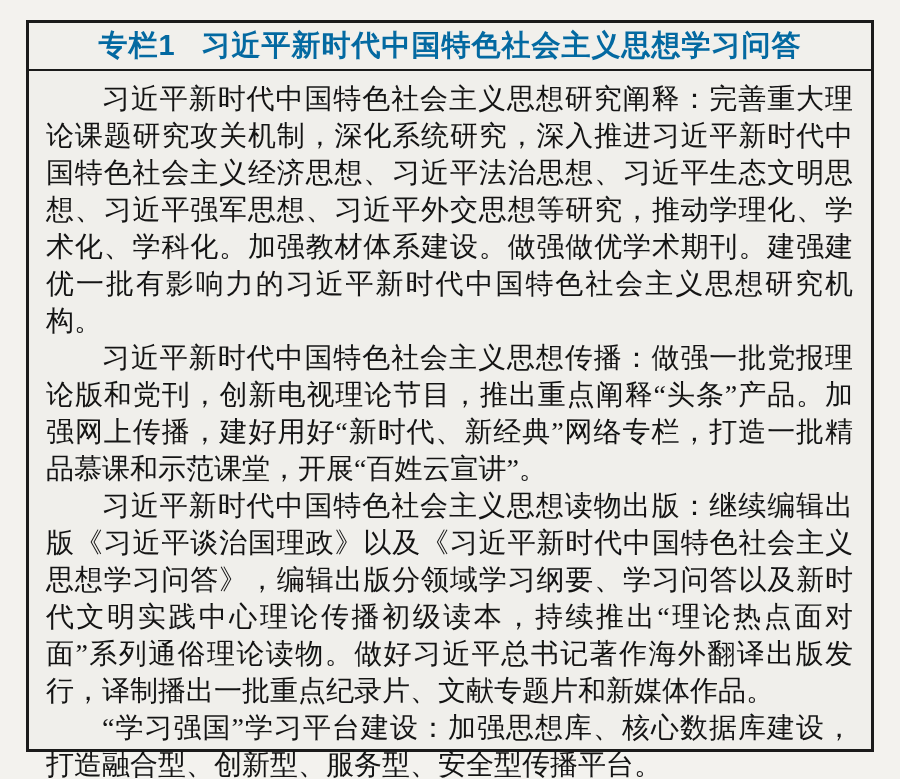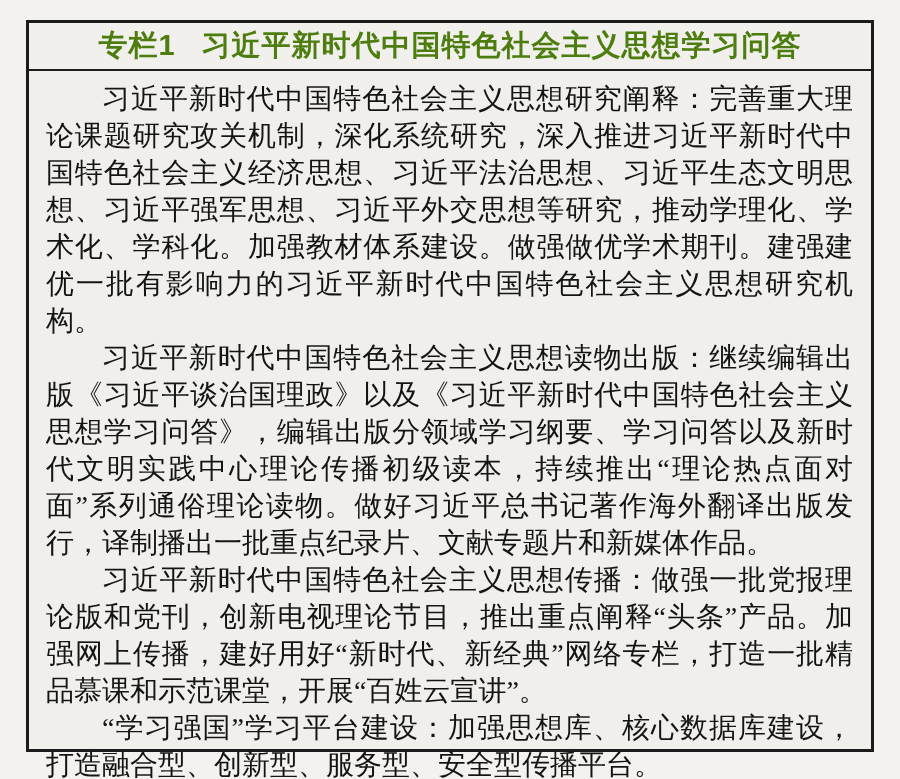--- a/index.html
+++ b/index.html
@@ -33,21 +33,21 @@
     box-sizing: border-box;
     height: 48px;
     border-bottom: 2px solid #1b1b1b;
     display: flex;
     align-items: center;
     justify-content: center;
     font-family: "Liberation Sans", "DejaVu Sans", sans-serif;
     font-weight: bold;
     font-size: 29px;
     letter-spacing: 1px;
-    color: #4d7c0f;
+    color: #0369a1;
     background: #f1f0ec;
   }
   .col-label {
     margin-right: 26px;
   }
   .panel-body {
     box-sizing: border-box;
     padding: 9px 18px 0 17px;
     font-size: 28px;
     line-height: 37px;
@@ -64,18 +64,18 @@
 <body>
 
 <div class="page">
   <div class="panel">
     <div class="panel-header">
       <span class="col-label">专栏1</span>
       <span class="col-title">习近平新时代中国特色社会主义思想学习问答</span>
     </div>
     <div class="panel-body">
       <p>习近平新时代中国特色社会主义思想研究阐释：完善重大理论课题研究攻关机制，深化系统研究，深入推进习近平新时代中国特色社会主义经济思想、习近平法治思想、习近平生态文明思想、习近平强军思想、习近平外交思想等研究，推动学理化、学术化、学科化。加强教材体系建设。做强做优学术期刊。建强建优一批有影响力的习近平新时代中国特色社会主义思想研究机构。</p>
+      <p>习近平新时代中国特色社会主义思想传播：做强一批党报理论版和党刊，创新电视理论节目，推出重点阐释“头条”产品。加强网上传播，建好用好“新时代、新经典”网络专栏，打造一批精品慕课和示范课堂，开展“百姓云宣讲”。</p>
       <p>习近平新时代中国特色社会主义思想读物出版：继续编辑出版《习近平谈治国理政》以及《习近平新时代中国特色社会主义思想学习问答》，编辑出版分领域学习纲要、学习问答以及新时代文明实践中心理论传播初级读本，持续推出“理论热点面对面”系列通俗理论读物。做好习近平总书记著作海外翻译出版发行，译制播出一批重点纪录片、文献专题片和新媒体作品。</p>
-      <p>习近平新时代中国特色社会主义思想传播：做强一批党报理论版和党刊，创新电视理论节目，推出重点阐释“头条”产品。加强网上传播，建好用好“新时代、新经典”网络专栏，打造一批精品慕课和示范课堂，开展“百姓云宣讲”。</p>
       <p>“学习强国”学习平台建设：加强思想库、核心数据库建设，打造融合型、创新型、服务型、安全型传播平台。</p>
     </div>
   </div>
 </div>
 
 </body></html>

